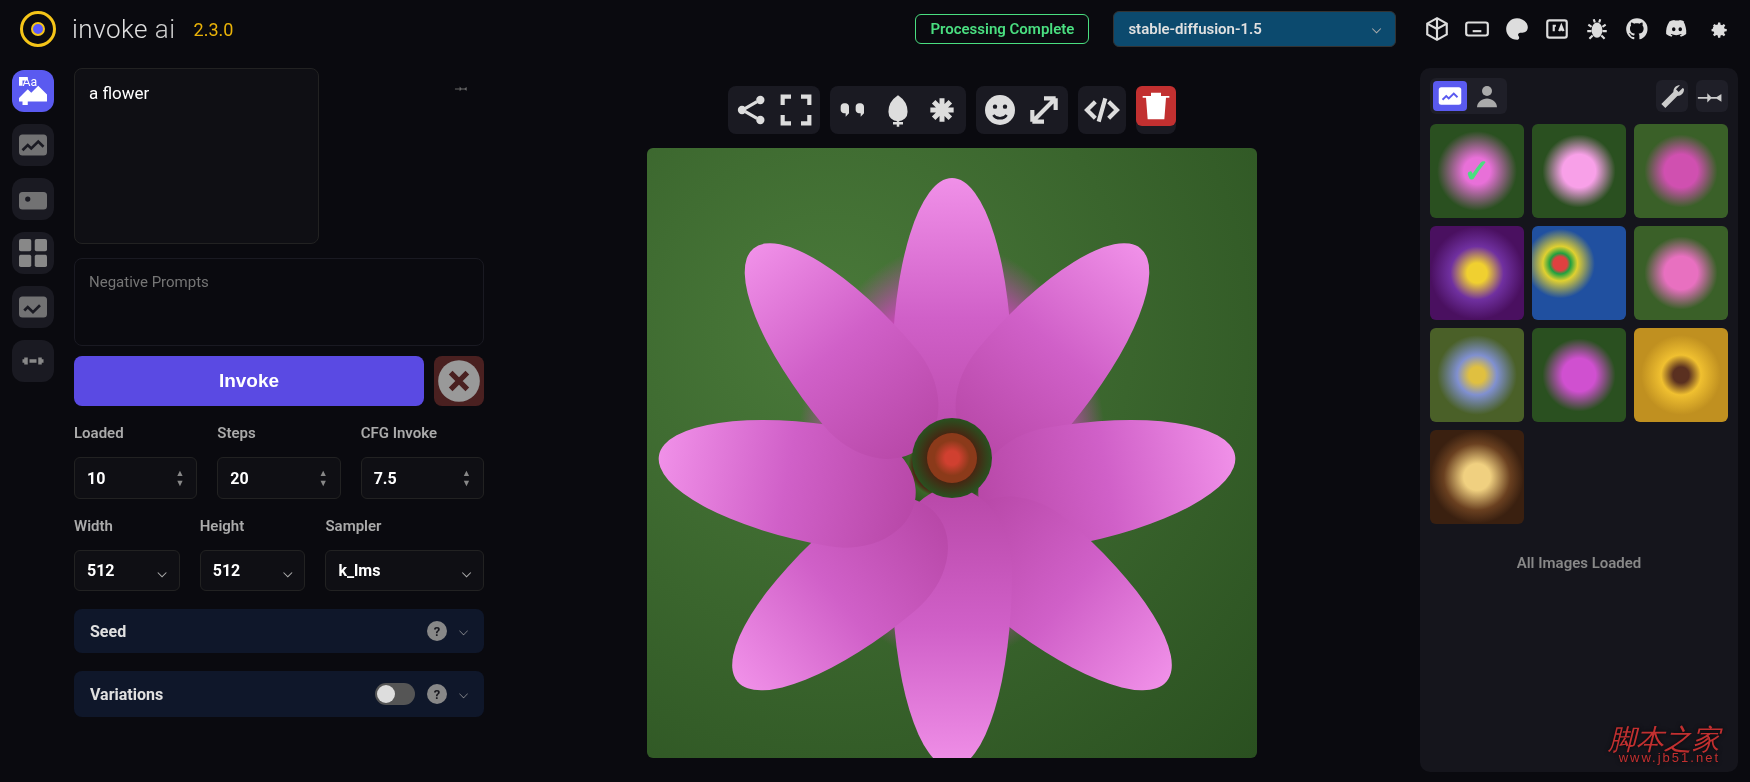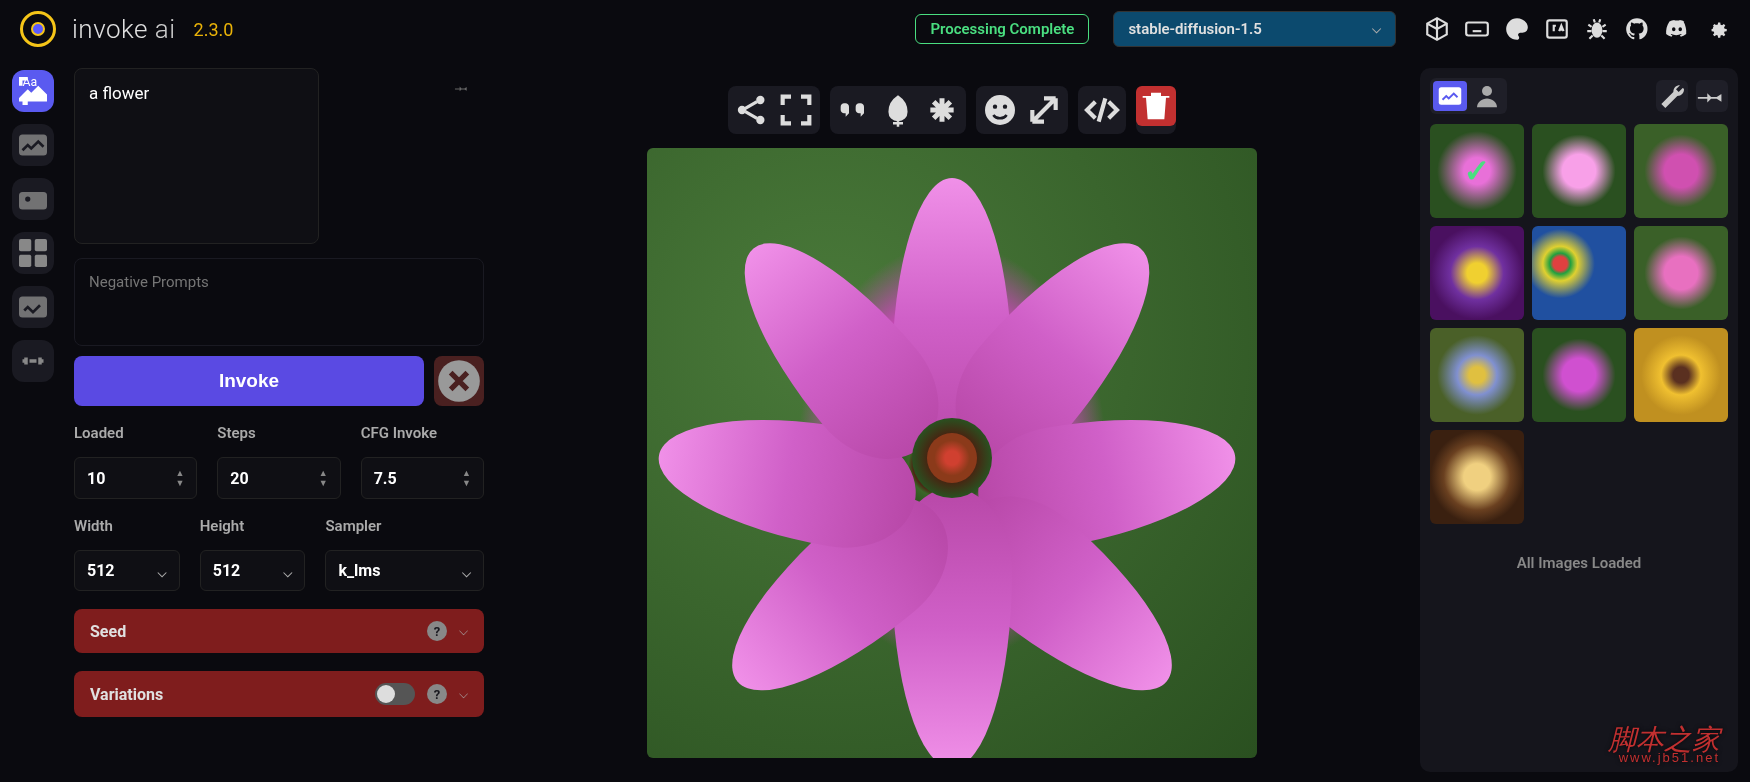--- a/index.html
+++ b/index.html
@@ -155,21 +155,21 @@
   font-weight: 700;
   display: flex;
   align-items: flex-end;
   justify-content: space-between;
   margin-top: 9px;
 }
 .stepper { display: flex; flex-direction: column; gap: 1px; font-size: 9px; color: #888; cursor: pointer; }
 .chev { font-size: 12px; color: #aaa; cursor: pointer; }
 
 .accordion {
-  background: #7f1d1d;
+  background: #0f172a;
   border-radius: 8px;
   padding: 12px 16px;
   display: flex;
   align-items: center;
   justify-content: space-between;
   margin-top: 8px;
 }
 .accordion .title { font-size: 16px; font-weight: 700; }
 .accordion .right { display: flex; gap: 12px; align-items: center; }
 .toggle {

